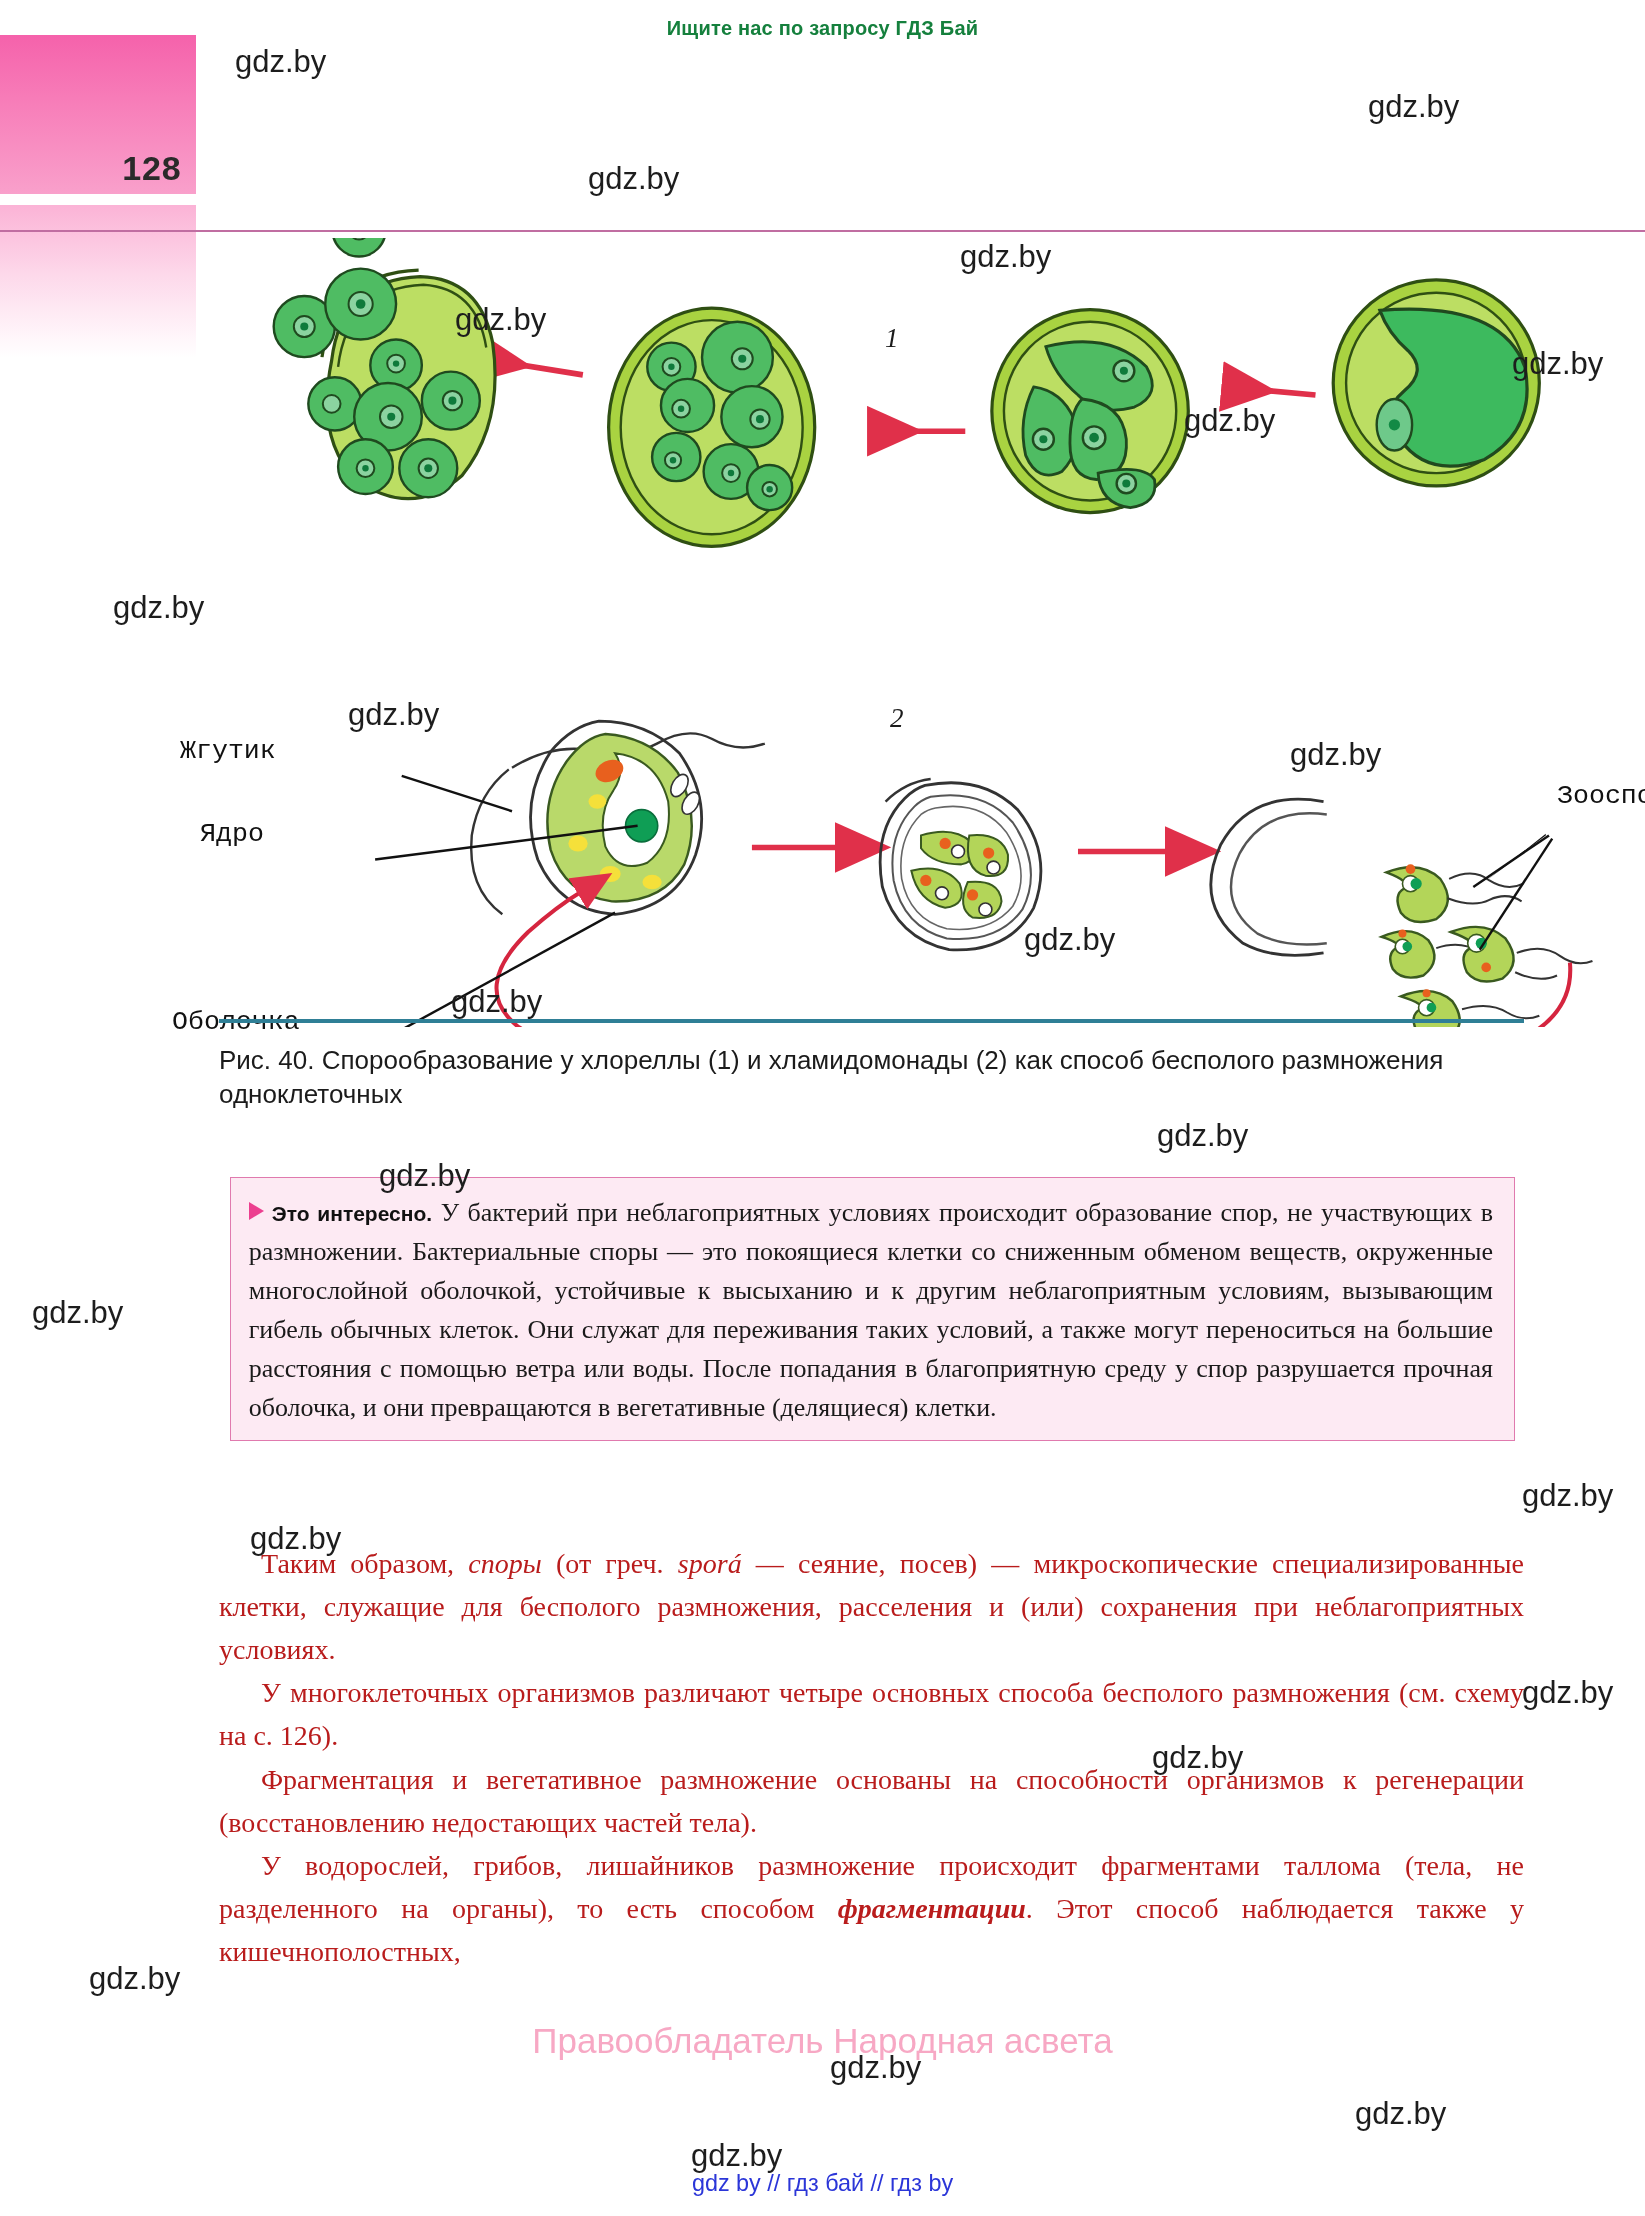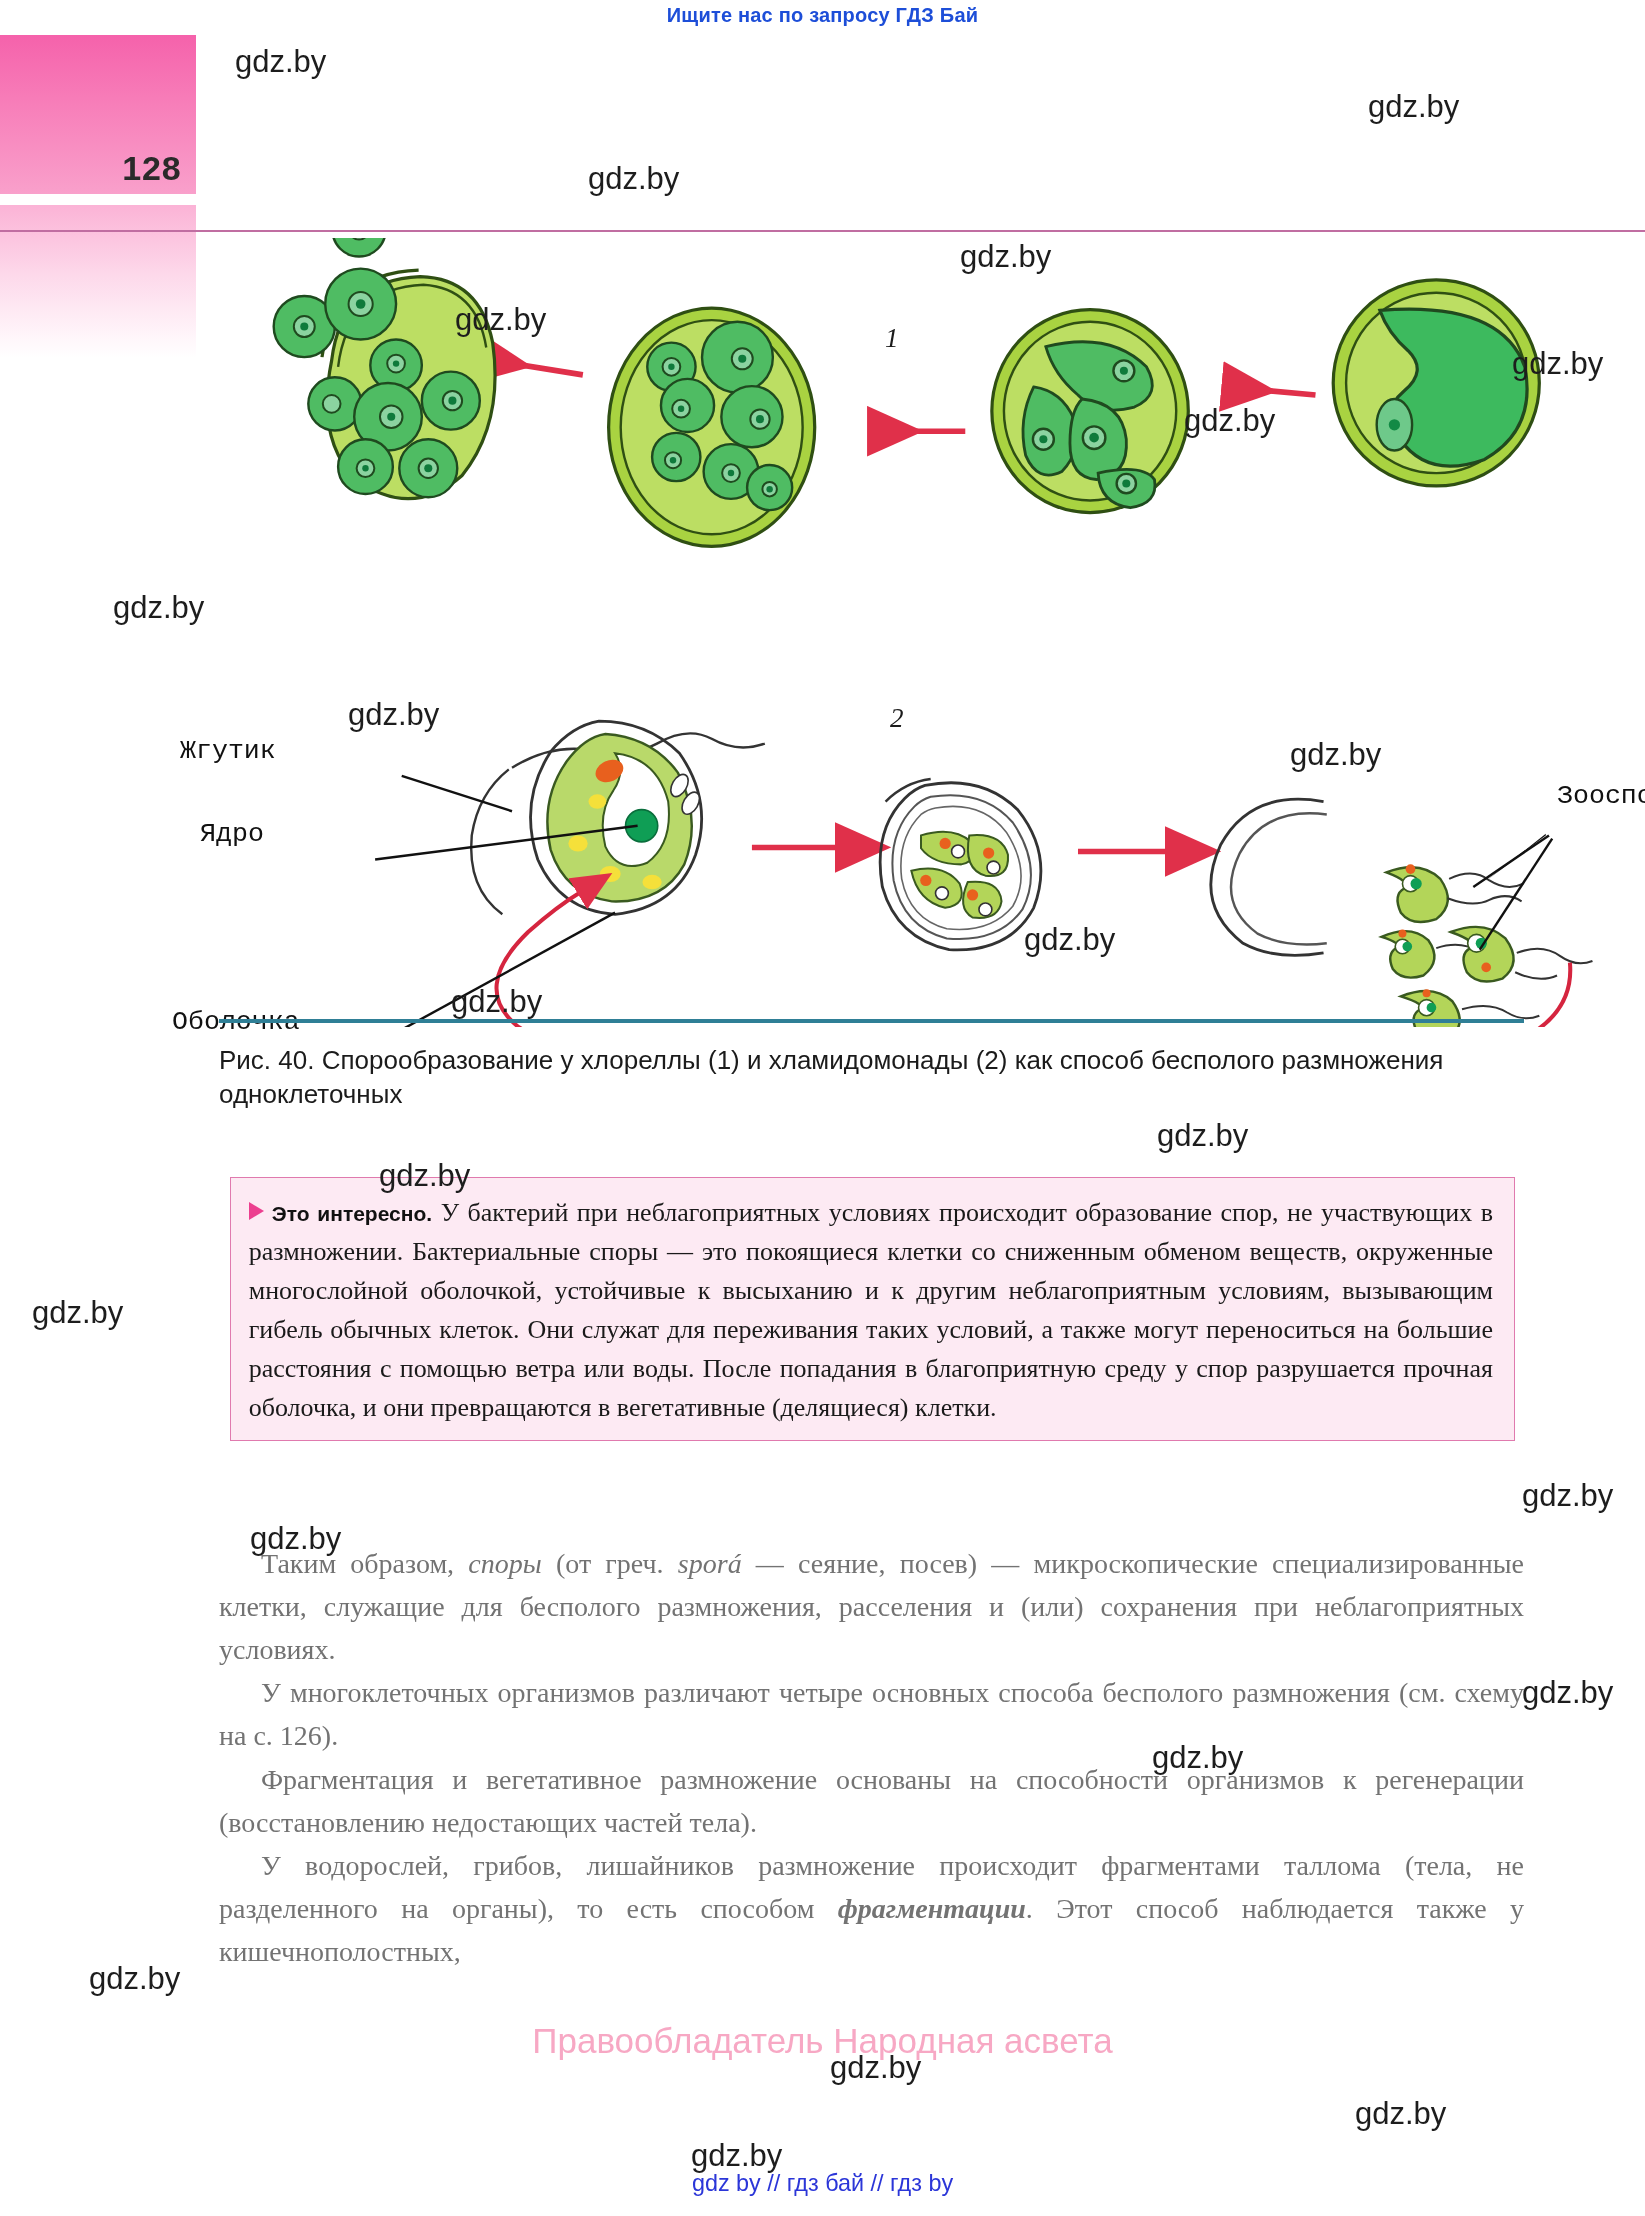--- a/index.html
+++ b/index.html
@@ -8,24 +8,24 @@
     width:1645px;height:2216px;
     background:#ffffff;
     font-family:"Liberation Serif", serif;
     position:relative;
     overflow:hidden;
   }
   .page{position:absolute;inset:0;}
 
   
   #promo-banner{
-    position:absolute;left:0;top:4px;width:1645px;
+    position:absolute;left:0;top:17px;width:1645px;
     text-align:center;
     font-family:"Liberation Sans", sans-serif;
-    font-weight:bold;font-size:20px;color:#1d4ed8;
+    font-weight:bold;font-size:20px;color:#15803d;
     letter-spacing:0.2px;
   }
 
   
   #page-tab-upper{
     position:absolute;left:0;top:35px;width:196px;height:159px;
     background:linear-gradient(180deg,#f562ab 0%,#f77cb8 40%,#f9a0cb 100%);
   }
   #page-number{
     position:absolute;right:14.5px;bottom:6.4px;
@@ -94,21 +94,21 @@
   }
   #callout-heading{
     font-family:"Liberation Sans", sans-serif;
     font-weight:bold;font-size:21px;color:#111;
   }
 
   
   #body-text{
     position:absolute;left:219px;top:1542px;width:1305px;
     font-family:"Liberation Serif", serif;
-    font-size:28px;line-height:1.54;color:#737373;
+    font-size:28px;line-height:1.54;color:#b91c1c;
     text-align:justify;text-justify:inter-word;
   }
   #body-text p{margin:0;text-indent:42px;}
   .it{font-style:italic;}
   .bi{font-style:italic;font-weight:bold;}
 
   
   #copyright-footer{
     position:absolute;left:0;top:2021px;width:1645px;text-align:center;
     font-family:"Liberation Sans", sans-serif;

